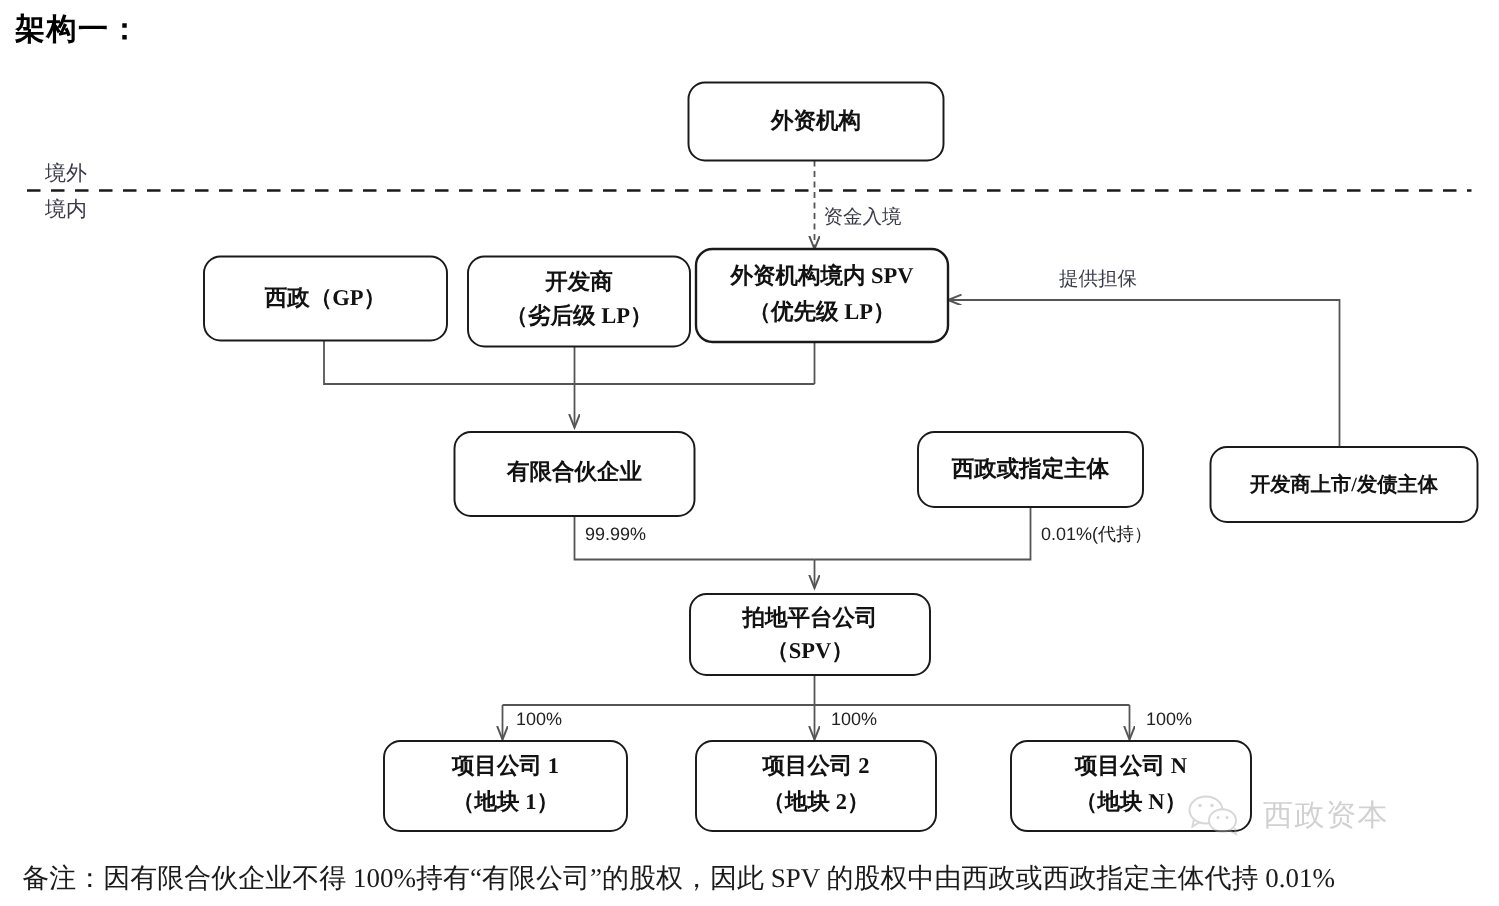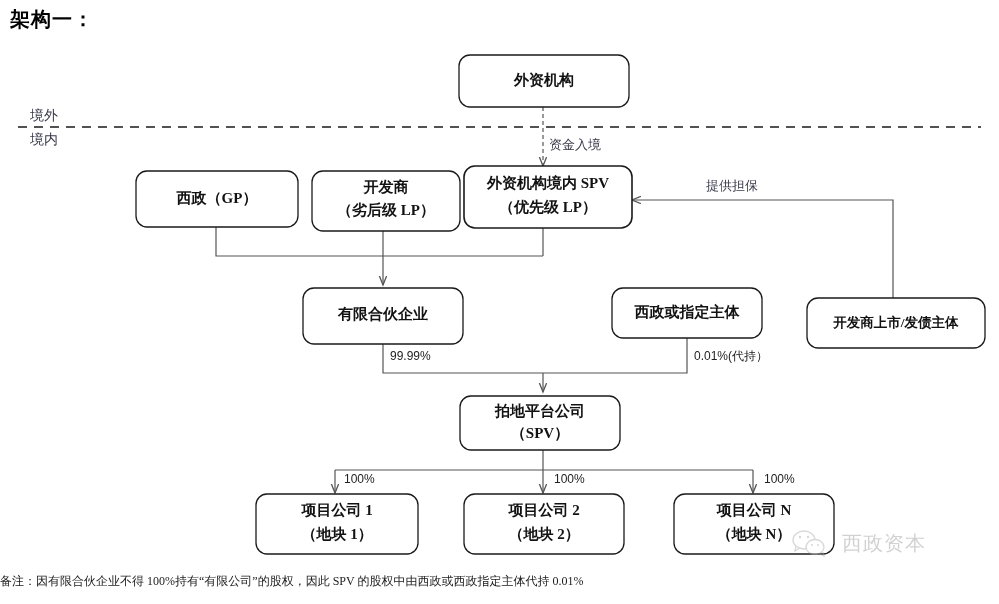--- a/index.html
+++ b/index.html
@@ -79,22 +79,22 @@
     font-family: "Liberation Serif", "DejaVu Serif", serif;
     font-size: 14px;
     fill: #3a3a4a;
     dominant-baseline: middle;
   }
   #footnote {
     position: absolute;
     left: 0;
     top: 573px;
     width: 890px;
-    text-align: left;
-    font-size: 12px;
+    text-align: right;
+    font-size: 18px;
     color: #1b1b1b;
     font-family: "Liberation Serif", "DejaVu Serif", serif;
   }
   #watermark {
     position: absolute;
     left: 792px;
     top: 528px;
     display: flex;
     align-items: center;
     gap: 16px;

